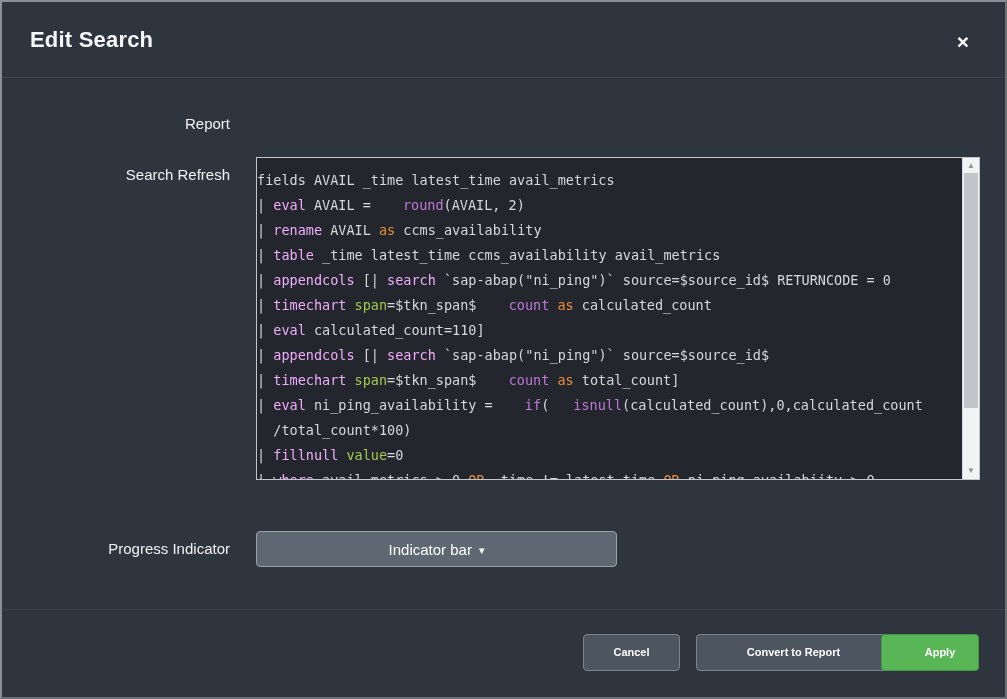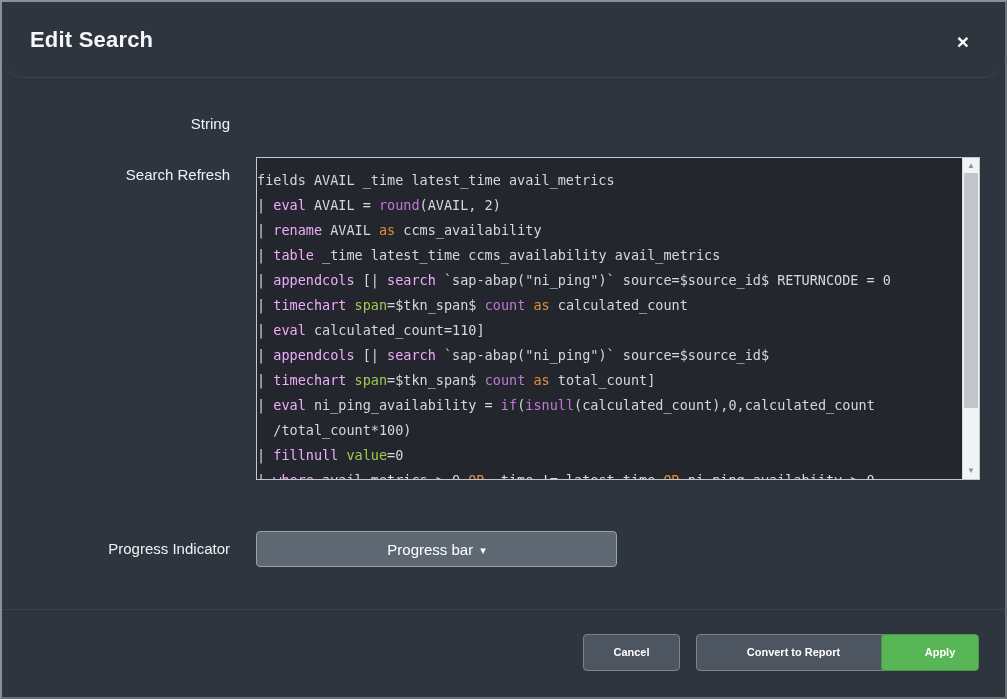--- a/index.html
+++ b/index.html
@@ -6,21 +6,21 @@
   html,body { background:#555a60; font-family:"Liberation Sans", sans-serif; }
   .dialog {
     position:relative; width:1007px; height:699px;
     background:#2f353e;
     border:2px solid;
     border-color:#8a9097 #6b7077 #6b7077 #8a9097;
     overflow:hidden;
     color:#eef0f2;
   }
   
-  .hdr { position:absolute; left:0; top:0; right:0; height:76px; border-bottom:1px solid #3d4450;border-radius:23px; }
+  .hdr { position:absolute; left:0; top:0; right:0; height:76px; border-bottom:1px solid #3d4450; }
   .hdr-title { position:absolute; left:28px; top:25px; font-size:22px; font-weight:700; color:#f5f7f9; letter-spacing:.2px; }
   .close-btn { position:absolute; right:30px; top:28px; width:24px; height:24px; font-size:21px; line-height:24px; text-align:center; color:#ffffff; cursor:pointer; font-weight:600; }
   
   .lbl { position:absolute; left:0; width:228px; text-align:right; font-size:15px; font-weight:500; color:#f0f2f4; }
   .lbl-title { top:113px; }
   .lbl-search { top:164px; }
   .lbl-refresh { top:538px; }
   .title-input {
     position:absolute; left:254px; top:106px; width:500px; height:30px;
     background:transparent; border:none; outline:none; color:#eef0f2; font-size:15px;
@@ -28,21 +28,21 @@
   
   .editor {
     position:absolute; left:254px; top:155px; width:724px; height:323px;
     background:#23272d; border:1px solid #c3c7cc; overflow:hidden; cursor:text;
   }
   .code-lines { position:absolute; left:0; top:10px; right:17px; 
     font-family:"DejaVu Sans Mono", monospace; font-size:13.5px; line-height:25px; white-space:pre; }
   .code-line { height:25px; }
   .tok-txt { color:#d4d8db; }
   .tok-kw  { color:#f0abfc; }
-  .tok-fn  { color:#c077d8; }
+  .tok-fn  { color:#c077d8;margin-left:24px; }
   .tok-mod { color:#e78c3c; }
   .tok-arg { color:#a3c94e; }
   
   .sb { position:absolute; top:0; right:0; bottom:0; width:17px; background:#f2f3f5; border-left:1px solid #d8dadd; }
   .sb-up, .sb-down { position:absolute; left:0; width:100%; height:16px; text-align:center; font-size:8px; color:#8e939a; line-height:16px; cursor:pointer; }
   .sb-up { top:0; } .sb-down { bottom:0; }
   .sb-thumb { position:absolute; left:1px; right:1px; top:15px; height:235px; background:#c2c6cb; cursor:pointer; }
   
   .run-link { position:absolute; left:254px; top:492px; font-size:12px; color:#3fa4ee; cursor:pointer; display:flex; align-items:center; gap:19px;margin-top:44px; }
   .run-link svg { display:block; }
@@ -69,21 +69,21 @@
 </head>
 <body>
 
 <div class="dialog">
 
   <div class="hdr">
     <div class="hdr-title">Edit Search</div>
     <div class="close-btn">×</div>
   </div>
 
-  <div class="lbl lbl-title">String</div>
+  <div class="lbl lbl-title">Report</div>
   <input class="title-input" value="" style="">
 
   <div class="lbl lbl-search">Search Refresh</div>
 
   <div class="editor">
     <div class="code-lines"><div class="code-line"><span class="tok-txt">fields AVAIL _time latest_time avail_metrics</span></div><div class="code-line"><span class="tok-txt">| </span><span class="tok-kw">eval</span><span class="tok-txt"> AVAIL = </span><span class="tok-fn">round</span><span class="tok-txt">(AVAIL, 2)</span></div><div class="code-line"><span class="tok-txt">| </span><span class="tok-kw">rename</span><span class="tok-txt"> AVAIL </span><span class="tok-mod">as</span><span class="tok-txt"> ccms_availability</span></div><div class="code-line"><span class="tok-txt">| </span><span class="tok-kw">table</span><span class="tok-txt"> _time latest_time ccms_availability avail_metrics</span></div><div class="code-line"><span class="tok-txt">| </span><span class="tok-kw">appendcols</span><span class="tok-txt"> [| </span><span class="tok-kw">search</span><span class="tok-txt"> `sap-abap("ni_ping")` source=$source_id$ RETURNCODE = 0</span></div><div class="code-line"><span class="tok-txt">| </span><span class="tok-kw">timechart</span><span class="tok-txt"> </span><span class="tok-arg">span</span><span class="tok-txt">=$tkn_span$ </span><span class="tok-fn">count</span><span class="tok-txt"> </span><span class="tok-mod">as</span><span class="tok-txt"> calculated_count</span></div><div class="code-line"><span class="tok-txt">| </span><span class="tok-kw">eval</span><span class="tok-txt"> calculated_count=110]</span></div><div class="code-line"><span class="tok-txt">| </span><span class="tok-kw">appendcols</span><span class="tok-txt"> [| </span><span class="tok-kw">search</span><span class="tok-txt"> `sap-abap("ni_ping")` source=$source_id$</span></div><div class="code-line"><span class="tok-txt">| </span><span class="tok-kw">timechart</span><span class="tok-txt"> </span><span class="tok-arg">span</span><span class="tok-txt">=$tkn_span$ </span><span class="tok-fn">count</span><span class="tok-txt"> </span><span class="tok-mod">as</span><span class="tok-txt"> total_count]</span></div><div class="code-line"><span class="tok-txt">| </span><span class="tok-kw">eval</span><span class="tok-txt"> ni_ping_availability = </span><span class="tok-fn">if</span><span class="tok-txt">(</span><span class="tok-fn">isnull</span><span class="tok-txt">(calculated_count),0,calculated_count</span></div><div class="code-line"><span class="tok-txt">  /total_count*100)</span></div><div class="code-line"><span class="tok-txt">| </span><span class="tok-kw">fillnull</span><span class="tok-txt"> </span><span class="tok-arg">value</span><span class="tok-txt">=0</span></div><div class="code-line"><span class="tok-txt">| </span><span class="tok-kw">where</span><span class="tok-txt"> avail_metrics &gt; 0 </span><span class="tok-mod">OR</span><span class="tok-txt"> _time != latest_time </span><span class="tok-mod">OR</span><span class="tok-txt"> ni_ping_availabiity &gt; 0</span></div></div>
     <div class="sb">
       <div class="sb-up">▲</div>
       <div class="sb-thumb"></div>
       <div class="sb-down">▼</div>
@@ -96,21 +96,21 @@
         <svg width="14" height="14" viewBox="0 0 14 14" fill="none" stroke="#3fa4ee" stroke-width="1.7">
       <path d="M6 2.8 H2.8 V11.2 H11.2 V8"></path>
       <path d="M7.8 1.8 H12.2 V6.2"></path>
       <path d="M11.8 2.2 L7 7"></path>
     </svg>
       </span>
   </div>
 
   <div class="lbl lbl-refresh">Progress Indicator</div>
   <div class="dropdown">
-    <span>Progress bar</span>
+    <span>Indicator bar</span>
     <span class="caret">▾</span>
   </div>
 
   <div class="footer-sep"></div>
   <div class="btn btn-gray btn-cancel">Cancel</div>
   <div class="btn btn-gray btn-convert">Convert to Report</div>
   <div class="btn btn-apply">Apply</div>
 
 </div>
 

